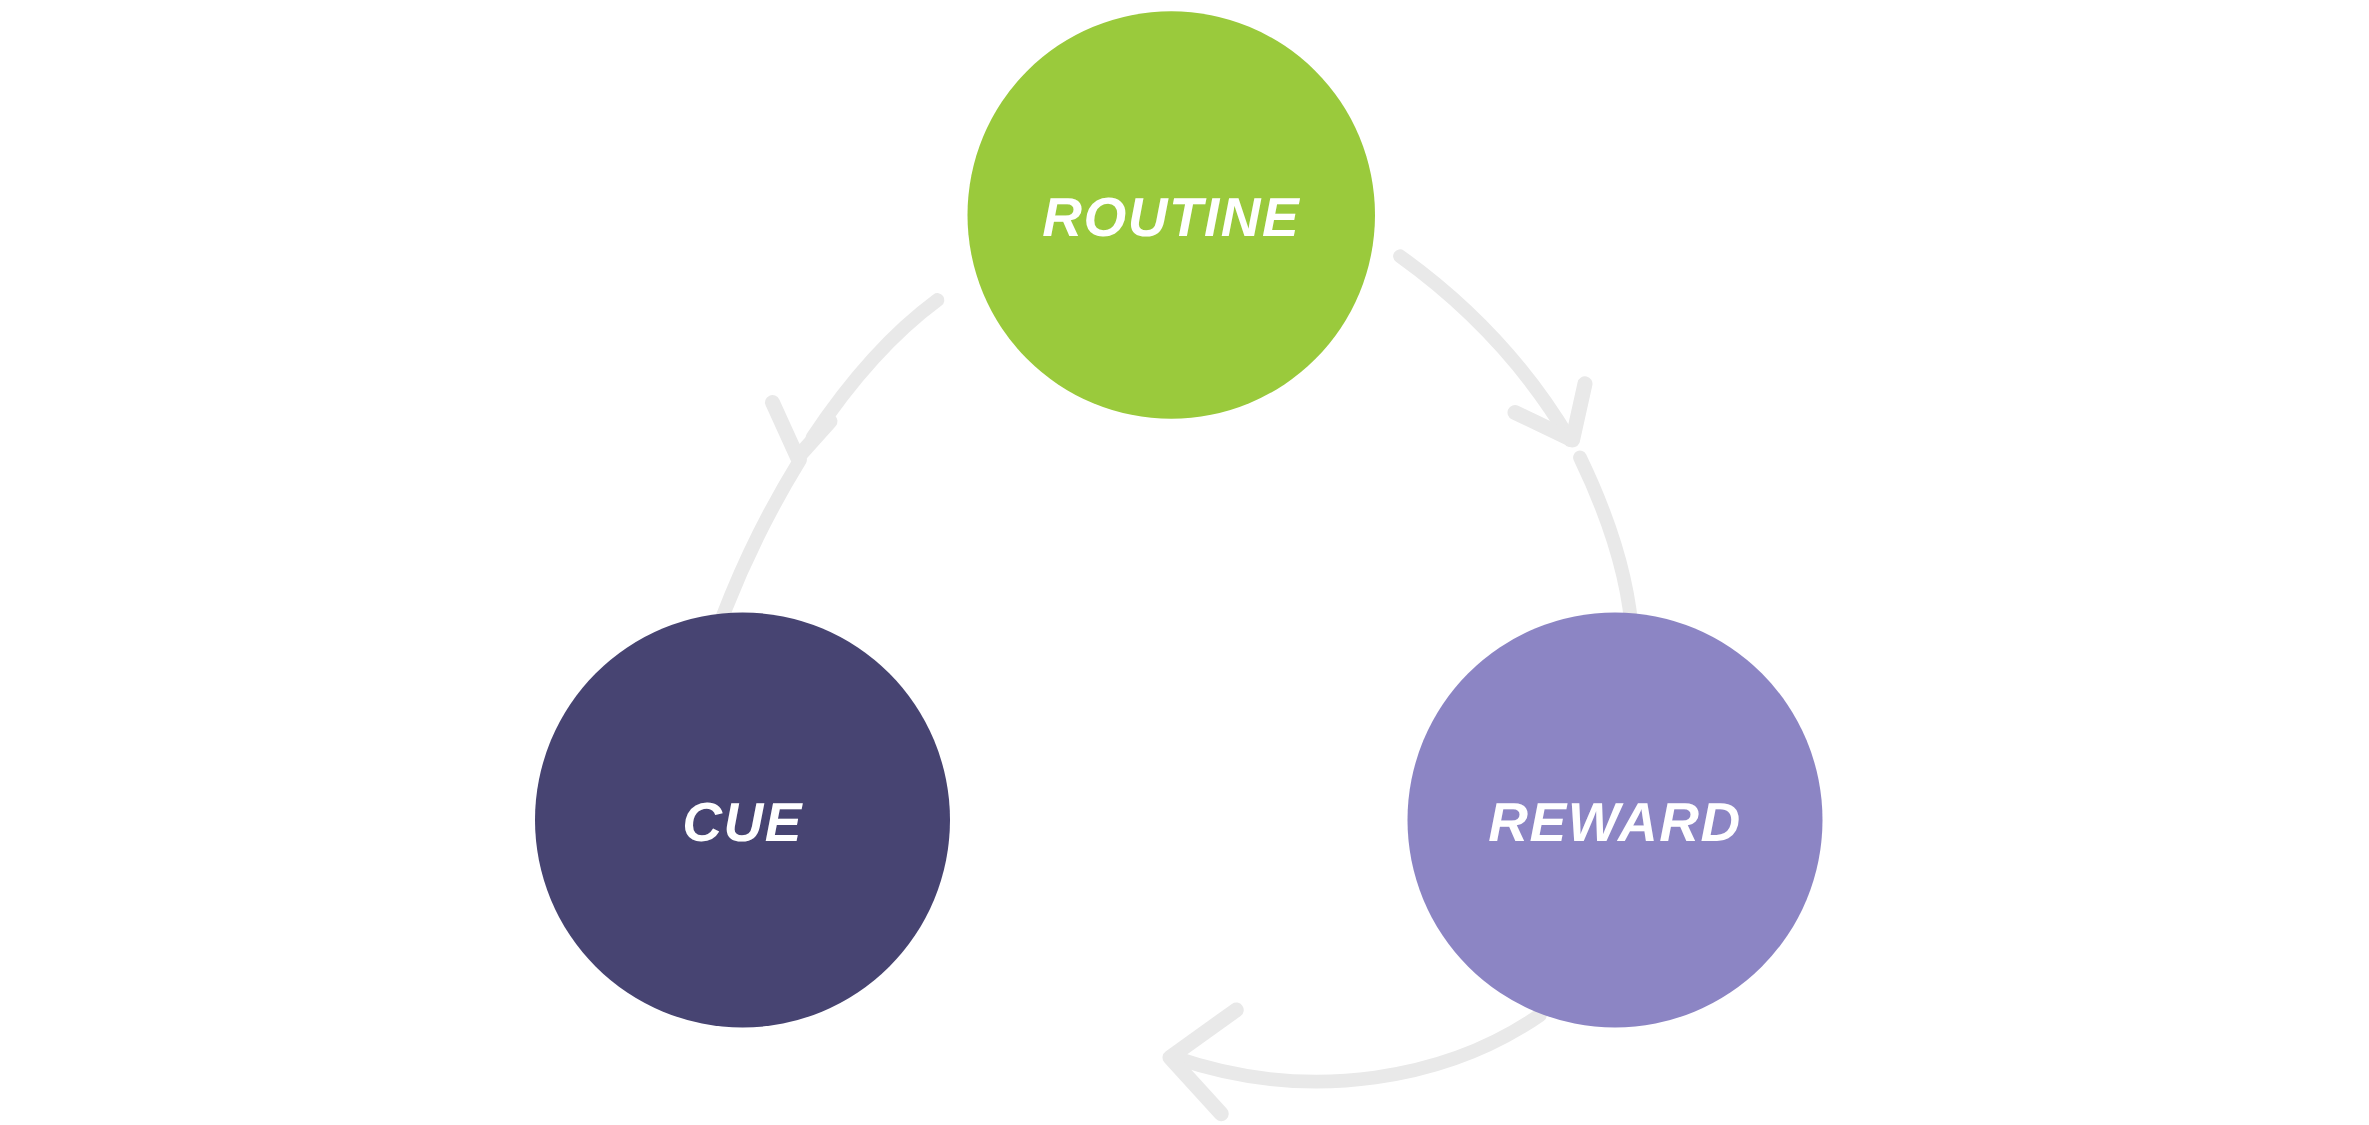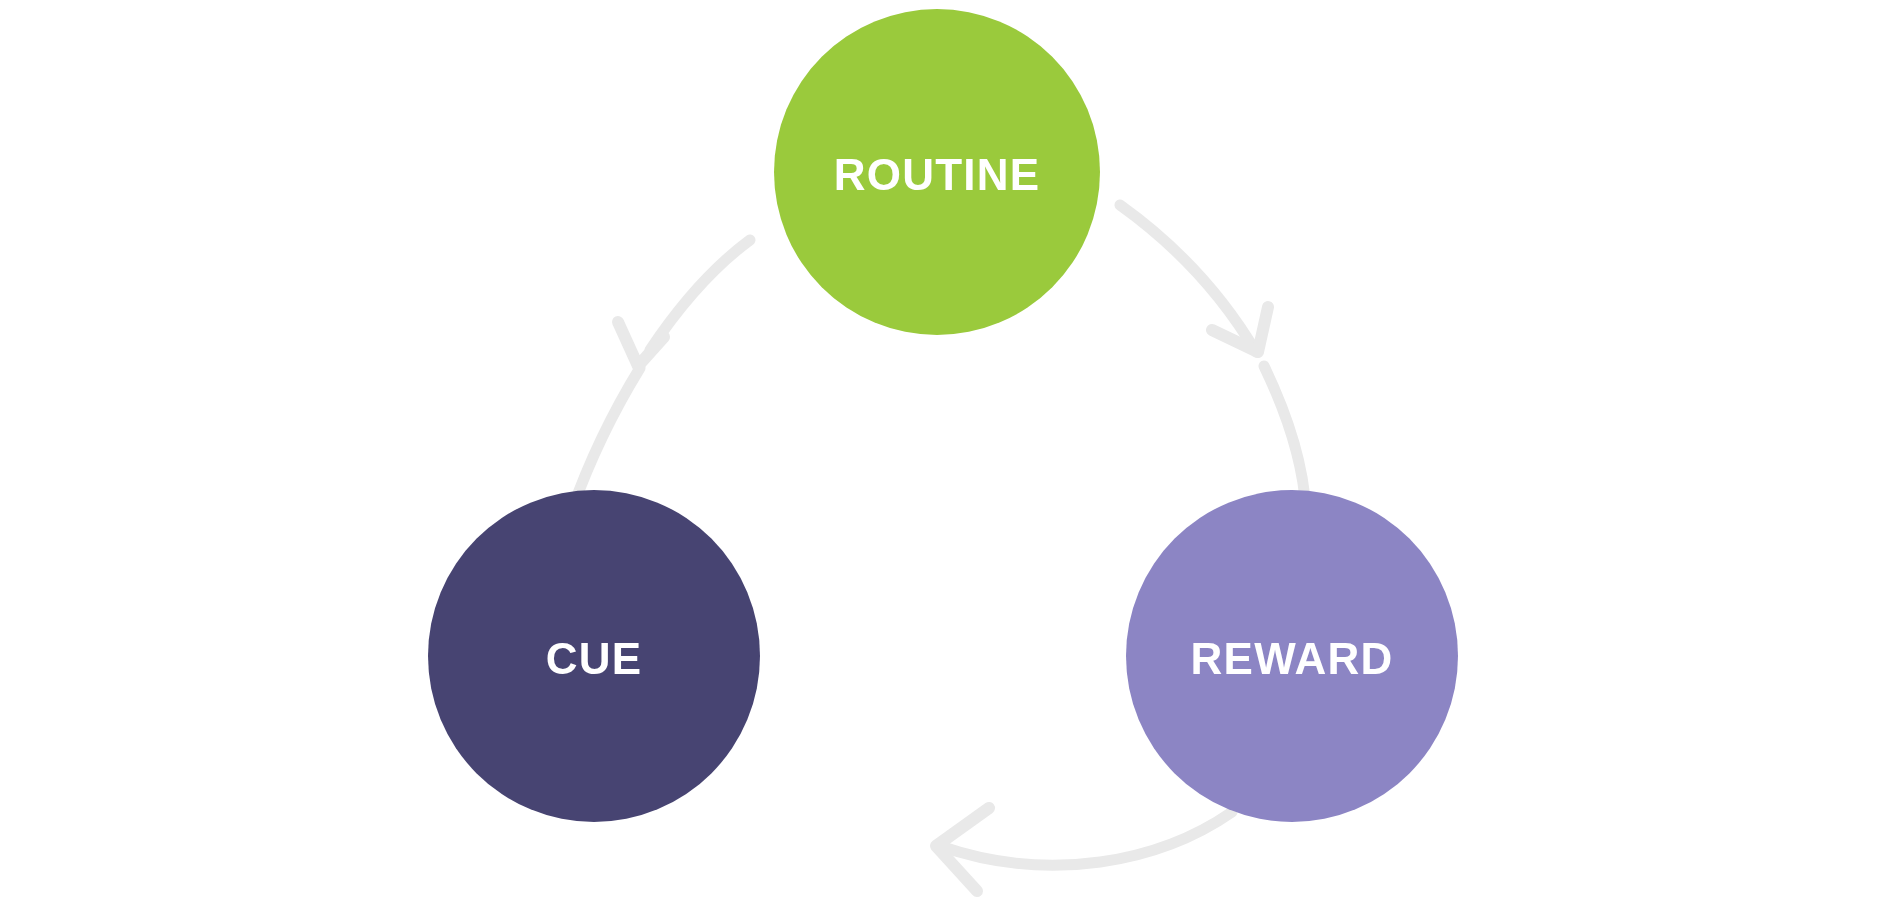--- a/index.html
+++ b/index.html
@@ -12,20 +12,21 @@
     width: 1895px;
     height: 900px;
     overflow: hidden;
     font-family: "Liberation Sans", sans-serif;
   }
   #diagram-root {
     position: relative;
     width: 1895px;
     height: 900px;
     background: #ffffff;
+    font-style: italic;
   }
   svg#habit-loop-svg {
     position: absolute;
     top: 0;
     left: 0;
     width: 1895px;
     height: 900px;
     display: block;
   }
   .node-label {

